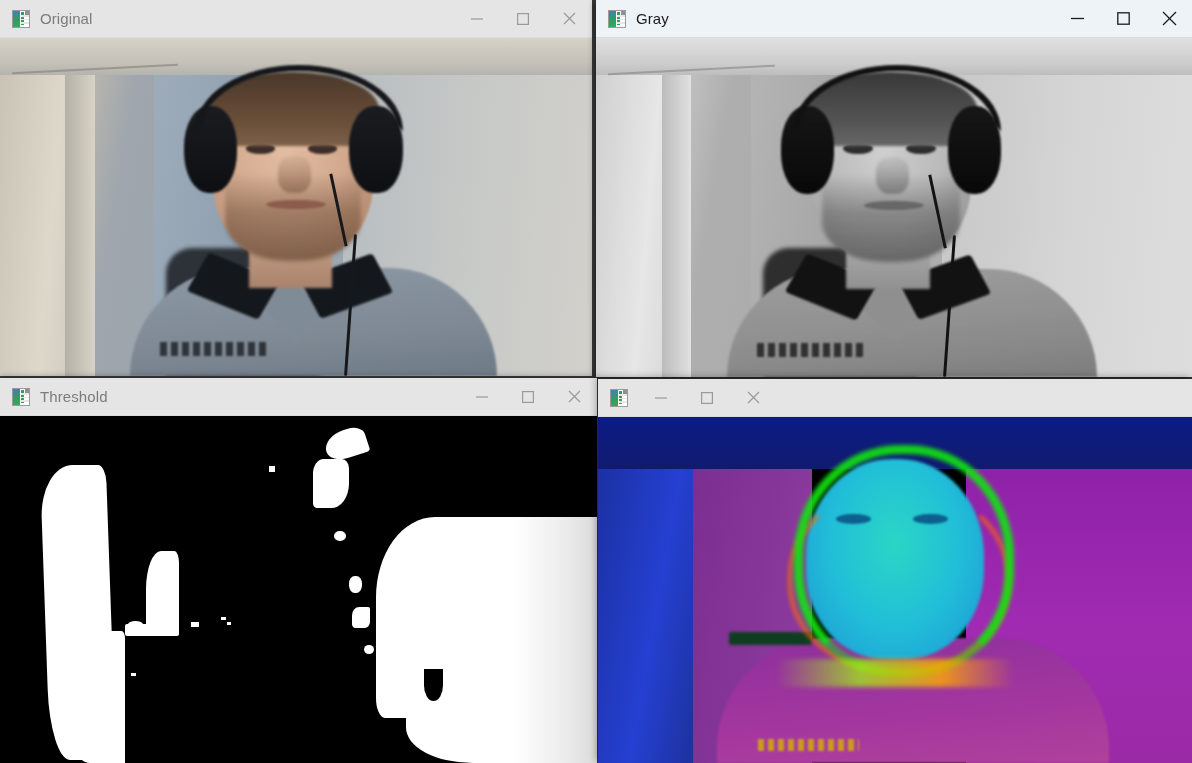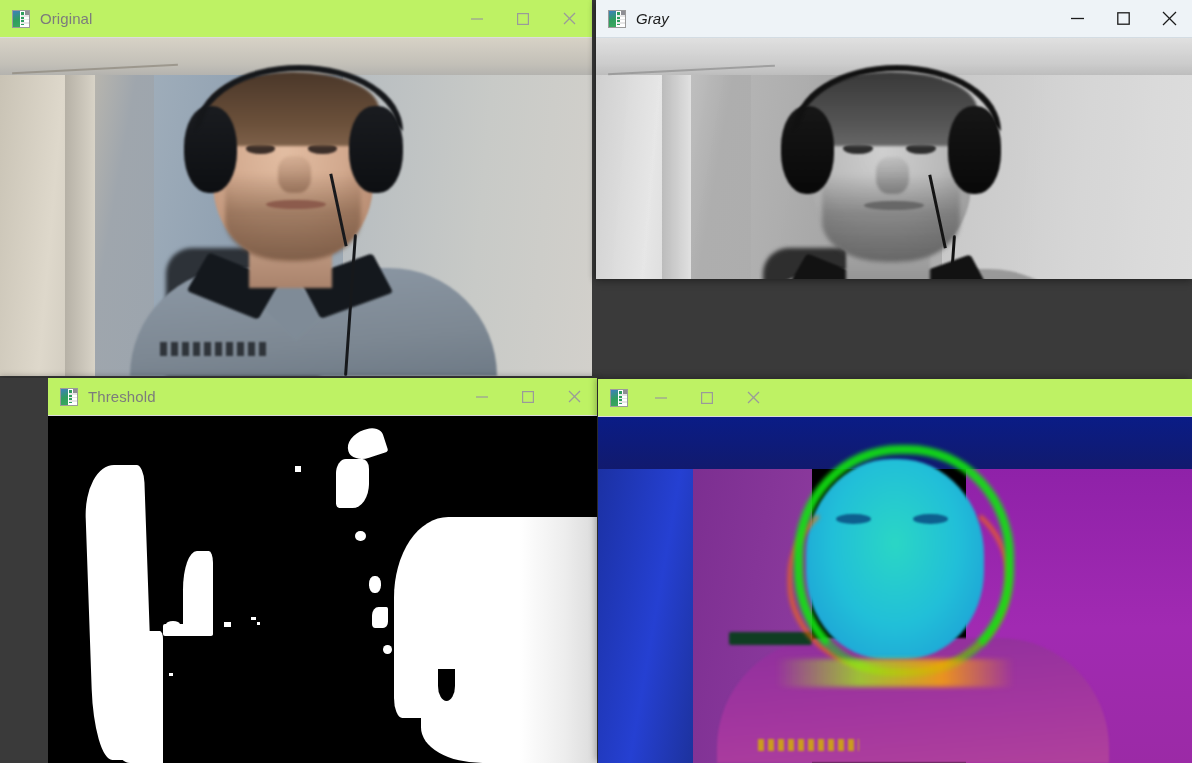--- a/index.html
+++ b/index.html
@@ -14,21 +14,21 @@
   
   .win { position: absolute; overflow: hidden; box-sizing: border-box; }
   .win .titlebar {
     position: relative;
     height: 38px;
     display: flex;
     align-items: center;
     box-sizing: border-box;
     border-bottom: 1px solid #dfe1e3;
   }
-  .win.inactive .titlebar { background: #bef264; border-bottom-color: #dcdcdc; }
+  .win.inactive .titlebar { background: #e5e5e5; border-bottom-color: #dcdcdc; }
   .win.active   .titlebar { background: #eef3f7; border-bottom-color: #d3dce3; }
 
   .win .titlebar .app-icon {
     width: 18px; height: 18px;
     margin-left: 12px; margin-right: 10px;
     flex: 0 0 auto;
     position: relative;
     border: 1px solid #9a9a9a;
     background: #ffffff;
     box-sizing: border-box;
@@ -51,24 +51,24 @@
     display: flex; align-items: center; justify-content: center;
   }
   .ctrl svg { display: block; }
   .win.inactive .ctrl svg { stroke: #9a9a9a; }
   .win.active   .ctrl svg { stroke: #1b1b1b; }
 
   .win .canvas { position: relative; width: 100%; overflow: hidden; background: #000; }
 
   
   .win.w-original  { left: 0;   top: 0;   width: 592px; height: 376px; }
-  .win.w-gray      { left: 596px; top: 0; width: 596px; height: 279px;
-                     box-shadow: -2px 0 6px rgba(0,0,0,.28), 0 3px 8px rgba(0,0,0,.24); font-style: italic; }
+  .win.w-gray      { left: 596px; top: 0; width: 596px; height: 377px;
+                     box-shadow: -2px 0 6px rgba(0,0,0,.28), 0 3px 8px rgba(0,0,0,.24); }
   .win.w-threshold { left: 0;   top: 378px; width: 597px; height: 385px;
-                     box-shadow: 0 -2px 6px rgba(0,0,0,.26); padding-left: 48px; }
+                     box-shadow: 0 -2px 6px rgba(0,0,0,.26); }
   .win.w-hsv       { left: 598px; top: 379px; width: 594px; height: 384px;
                      box-shadow: -2px -2px 7px rgba(0,0,0,.3); }
 
   .w-original .canvas  { height: 338px; }
   .w-gray .canvas      { height: 339px; }
   .w-threshold .canvas { height: 347px; }
   .w-hsv .canvas       { height: 346px; }
 
   
   .scene { position: absolute; inset: 0; overflow: hidden; }

